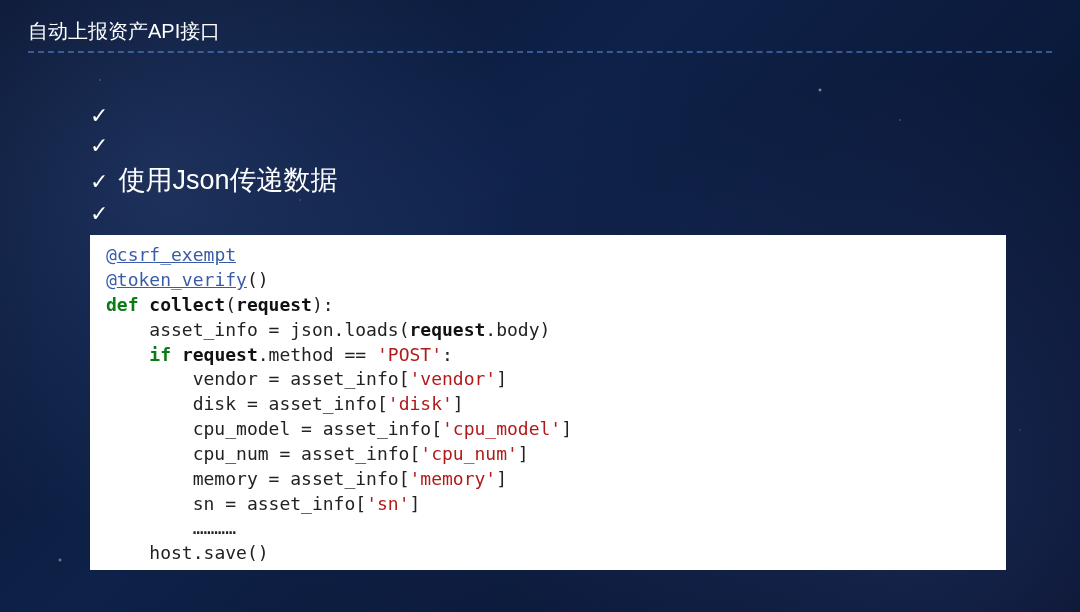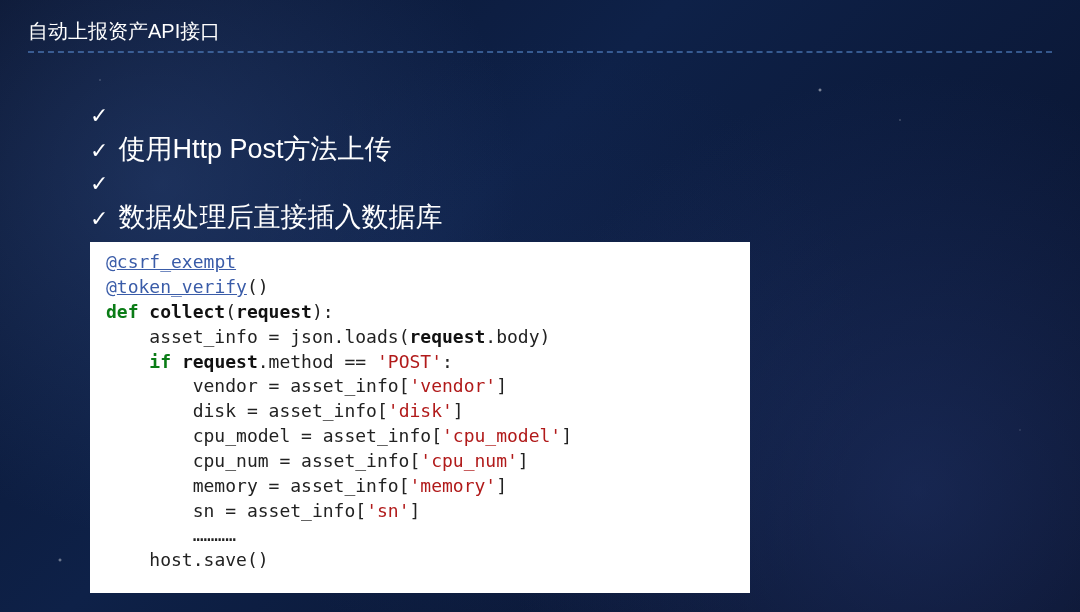--- a/index.html
+++ b/index.html
@@ -45,23 +45,23 @@
     display: flex;
     align-items: baseline;
     gap: 10px;
   }
   .check {
     font-family: "Segoe UI Symbol", Arial, sans-serif;
     font-size: 22px;
   }
   .code-box {
     margin: 6px 0 0 62px;
-    width: 660px;
+    width: 916px;
     background: #ffffff;
-    padding: 8px 16px 20px 16px;
+    padding: 8px 16px 4px 16px;
     font-family: Menlo, Consolas, "DejaVu Sans Mono", monospace;
     font-size: 18px;
     line-height: 1.38;
     color: #222;
     white-space: pre;
   }
   .tok-kw  { color: #0a7c16; font-weight: bold; }
   .tok-id  { color: #3a5ca8; }
   .tok-fn  { color: #111; font-weight: bold; }
   .tok-str { color: #b11a1a; }
@@ -72,28 +72,27 @@
 
 <div class="title">自动上报资产API接口</div>
 <hr class="divider">
 
 <ul class="bullets">
   <li>
     <span class="check">✓</span>
   </li>
   <li>
     <span class="check">✓</span>
-    <span>使用Http Post方法上传</span>
   </li>
   <li>
     <span class="check">✓</span>
+    <span>使用Json传递数据</span>
   </li>
   <li>
     <span class="check">✓</span>
-    <span>数据处理后直接插入数据库</span>
   </li>
 </ul>
 
 <div class="code-box"><span class="tok-id">@</span><span class="tok-id" style="text-decoration:underline">csrf_exempt</span>
 <span class="tok-id">@</span><span class="tok-id" style="text-decoration:underline">token_verify</span><span class="tok-pl">()</span>
 <span class="tok-kw">def</span><span class="tok-fn"> collect</span><span class="tok-pl">(</span><span class="tok-fn">request</span><span class="tok-pl">):</span>
 <span class="tok-pl">    asset_info </span><span class="tok-pl">=</span><span class="tok-pl"> json</span><span class="tok-pl">.</span><span class="tok-pl">loads</span><span class="tok-pl">(</span><span class="tok-fn">request</span><span class="tok-pl">.</span><span class="tok-pl">body</span><span class="tok-pl">)</span>
 <span class="tok-pl">    </span><span class="tok-kw">if</span><span class="tok-fn"> request</span><span class="tok-pl">.</span><span class="tok-pl">method </span><span class="tok-pl">==</span><span class="tok-pl"> </span><span class="tok-str">'POST'</span><span class="tok-pl">:</span>
 <span class="tok-pl">        vendor </span><span class="tok-pl">=</span><span class="tok-pl"> asset_info</span><span class="tok-pl">[</span><span class="tok-str">'vendor'</span><span class="tok-pl">]</span>
 <span class="tok-pl">        disk </span><span class="tok-pl">=</span><span class="tok-pl"> asset_info</span><span class="tok-pl">[</span><span class="tok-str">'disk'</span><span class="tok-pl">]</span>

